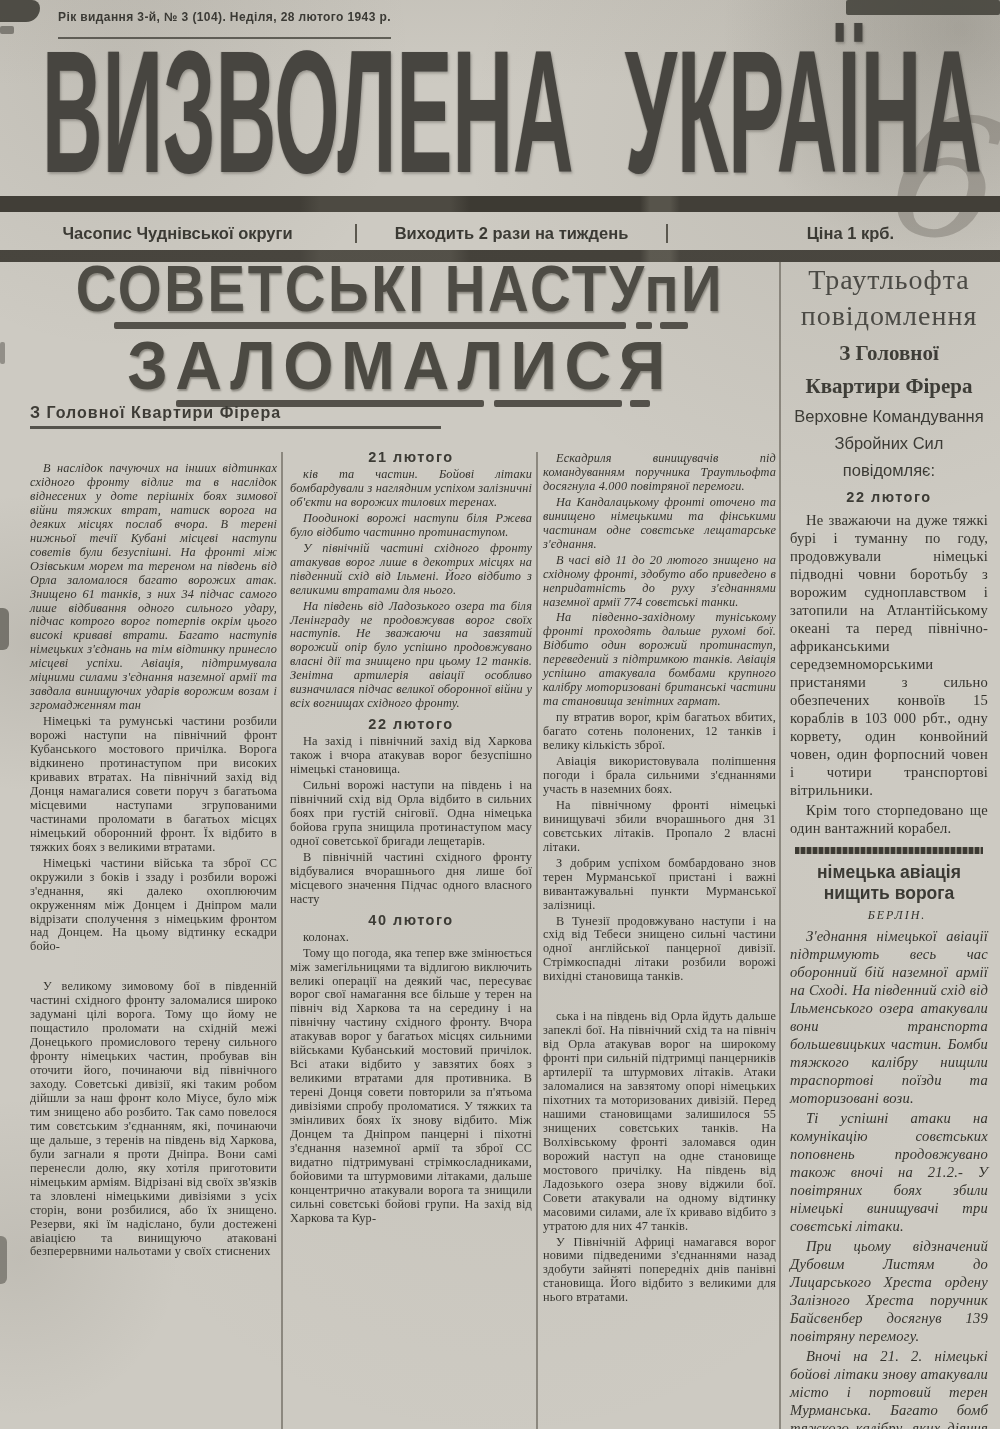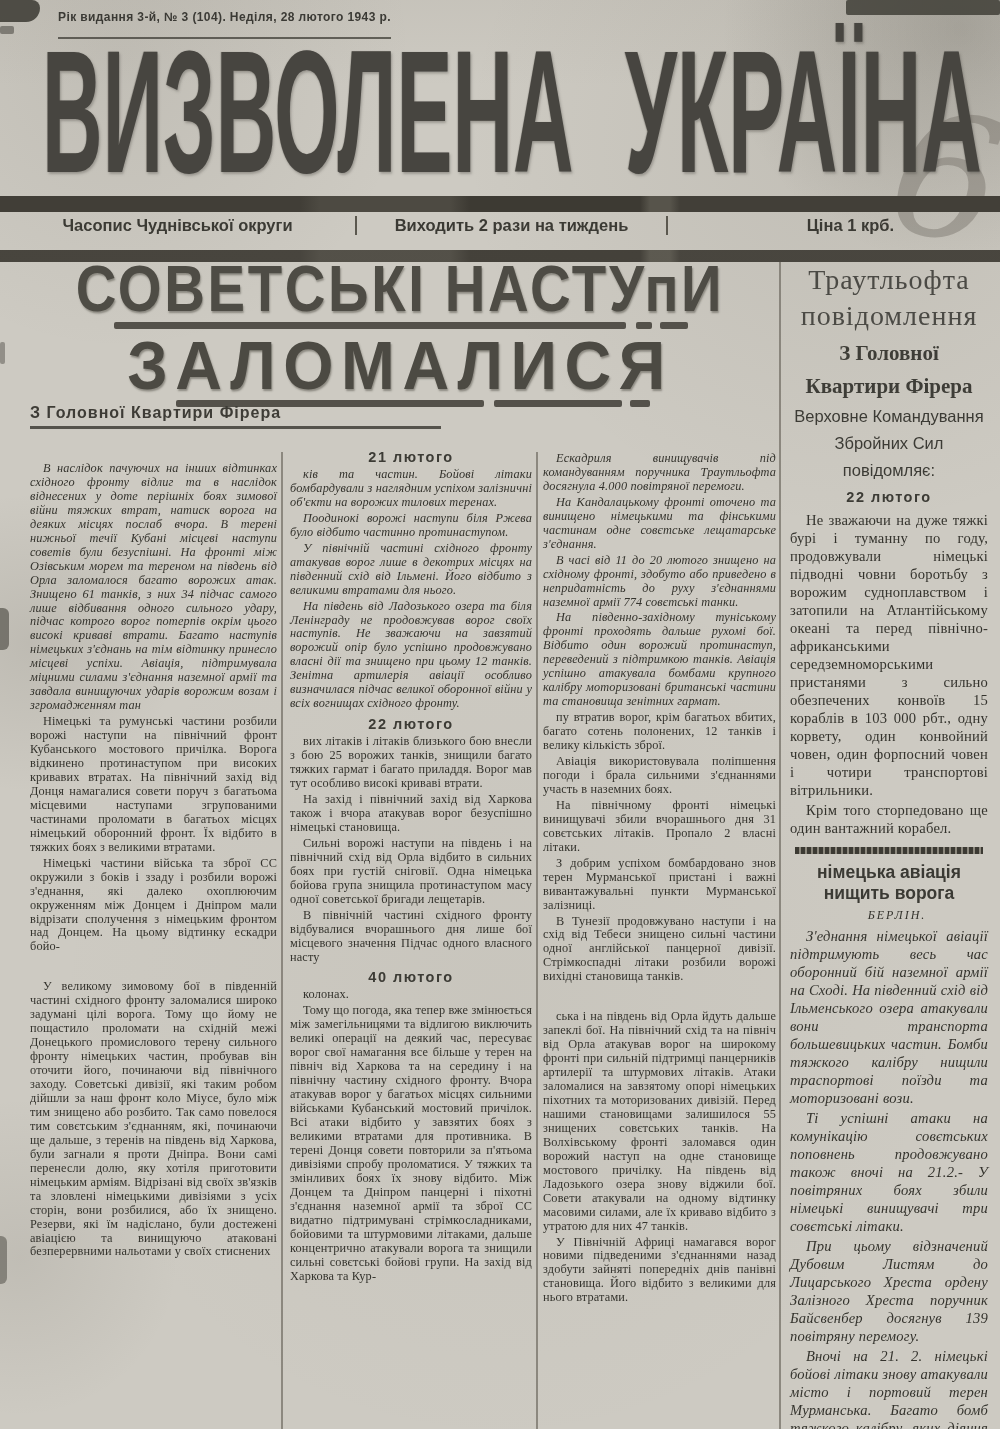--- a/index.html
+++ b/index.html
@@ -44,21 +44,21 @@
   .masthead-inner{
     font-family:"Liberation Sans",sans-serif;font-weight:bold;font-size:140px;
     line-height:150px;white-space:nowrap;letter-spacing:0px;word-spacing:46px;
     color:#474540;transform:scale(.60,1.25);transform-origin:0 0;
     text-shadow:2px 2px 3px rgba(70,67,60,.35), -1px 0 1px rgba(70,67,60,.3);
   }
   .bar{background:linear-gradient(90deg,#413e37 0 30%,#4d4a42 32% 45%,#3d3a33 47% 64%,#57544b 65% 67%,#423f38 68% 100%);}
   .bar1{left:0;top:196px;width:1000px;height:16px;}
   .bar2{left:0;top:250px;width:1000px;height:12px;opacity:.95;}
   .info-row{
-    left:0;top:208px;width:1000px;height:34px;display:flex;align-items:center;
+    left:0;top:216px;width:1000px;height:34px;display:flex;align-items:center;
     font-family:"Liberation Sans",sans-serif;font-weight:bold;font-size:16.5px;color:#3b3a34;
   }
   .info-cell{text-align:center;}
   .ic1{width:368px;border-right:2px solid #5b584f;}
   .ic2{width:320px;border-right:2px solid #5b584f;}
   .ic3{width:310px;padding-left:33px;}
   
   .headline1{
     left:30px;top:254px;width:740px;text-align:center;
     font-family:"Liberation Sans",sans-serif;font-weight:bold;font-size:64px;line-height:68px;
@@ -165,21 +165,20 @@
       <div class="blk-p">Німецькі частини війська та зброї СС окружили з боків і ззаду і розбили ворожі з'еднання, які далеко охоплюючим окруженням між Донцем і Дніпром мали відрізати сполучення з німецьким фронтом над Донцем. На цьому відтинку ескадри бойо-</div>
       <div class="blk-p blk-pg">У великому зимовому бої в південній частині східного фронту заломалися широко задумані цілі ворога. Тому що йому не пощастило проломати на східній межі Донецького промислового терену сильного фронту німецьких частин, пробував він оточити його, починаючи від північного заходу. Советські дивізії, які таким робом дійшли за наш фронт коло Міусе, було між тим знищено або розбито. Так само повелося тим совєтським з'єднанням, які, починаючи ще дальше, з теренів на південь від Харкова, були загнали я проти Дніпра. Вони самі перенесли долю, яку хотіля приготовити німецьким арміям. Відрізані від своїх зв'язків та зловлені німецькими дивізіями з усіх сторін, вони розбилися, або їх знищено. Резерви, які їм надіслано, були достежені авіацією та винищуючо атаковані безперервними нальотами у своїх стиснених</div>
     </div>
   <div class="txtcol col2">
       <div class="blk-h">21 лютого</div>
       <div class="blk-p blk-pi">ків та частин. Бойові літаки бомбардували з наглядним успіхом залізничні об'єкти на ворожих тилових теренах.</div>
       <div class="blk-p blk-pi">Поодинокі ворожі наступи біля Ржева було відбито частинно протинаступом.</div>
       <div class="blk-p blk-pi">У північній частині східного фронту атакував ворог лише в декотрих місцях на південний схід від Ільмені. Його відбито з великими втратами для нього.</div>
       <div class="blk-p blk-pi">На південь від Ладозького озера та біля Ленінграду не продовжував ворог своїх наступів. Не зважаючи на завзятий ворожий опір було успішно продовжувано власні дії та знищено при цьому 12 танків. Зенітна артилерія авіації особливо визначилася підчас великої оборонної війни у всіх вогнищах східного фронту.</div>
       <div class="blk-h">22 лютого</div>
-      <div class="blk-p">вих літаків і літаків близького бою внесли з бою 25 ворожих танків, знищили багато тяжких гармат і багато приладдя. Ворог мав тут особливо високі криваві втрати.</div>
       <div class="blk-p">На захід і північний захід від Харкова також і вчора атакував ворог безуспішно німецькі становища.</div>
       <div class="blk-p">Сильні ворожі наступи на південь і на північний схід від Орла відбито в сильних боях при густій сніговії. Одна німецька бойова група знищила протинаступом масу одної советської бригади лещетарів.</div>
       <div class="blk-p">В північній частині східного фронту відбувалися вчорашнього дня лише бої місцевого значення Підчас одного власного насту</div>
       <div class="blk-h">40 лютого</div>
       <div class="blk-p">колонах.</div>
       <div class="blk-p">Тому що погода, яка тепер вже змінюється між замегільницями та відлигою виключить великі операції на деякий час, пересуває ворог свої намагання все більше у терен на північ від Харкова та на середину і на північну частину східного фронту. Вчора атакував ворог у багатьох місцях сильними військами Кубанський мостовий причілок. Всі атаки відбито у завзятих боях з великими втратами для противника. В терені Донця совети повторили за п'ятьома дивізіями спробу проломатися. У тяжких та змінливих боях їх знову відбито. Між Донцем та Дніпром панцерні і піхотні з'єднання наземної армії та зброї СС видатно підтримувані стрімкосладниками, бойовими та штурмовими літаками, дальше концентрично атакували ворога та знищили сильні совєтські бойові групи. На захід від Харкова та Кур-</div>
     </div>
   <div class="txtcol col3">
       <div class="blk-p blk-pi">Ескадриля винищувачів під командуванням поручника Траутльофта досягнула 4.000 повітряної перемоги.</div>
       <div class="blk-p blk-pi">На Кандалацькому фронті оточено та винищено німецькими та фінськими частинам одне совєтське лещатарське з'єднання.</div>

